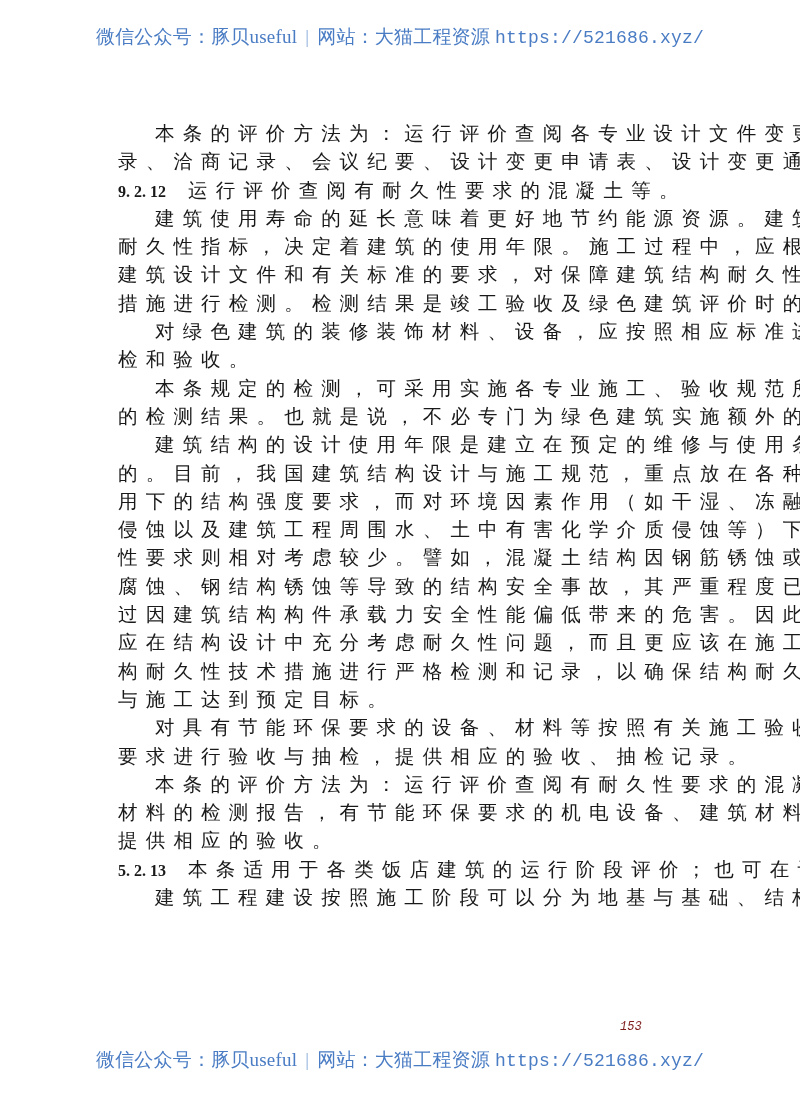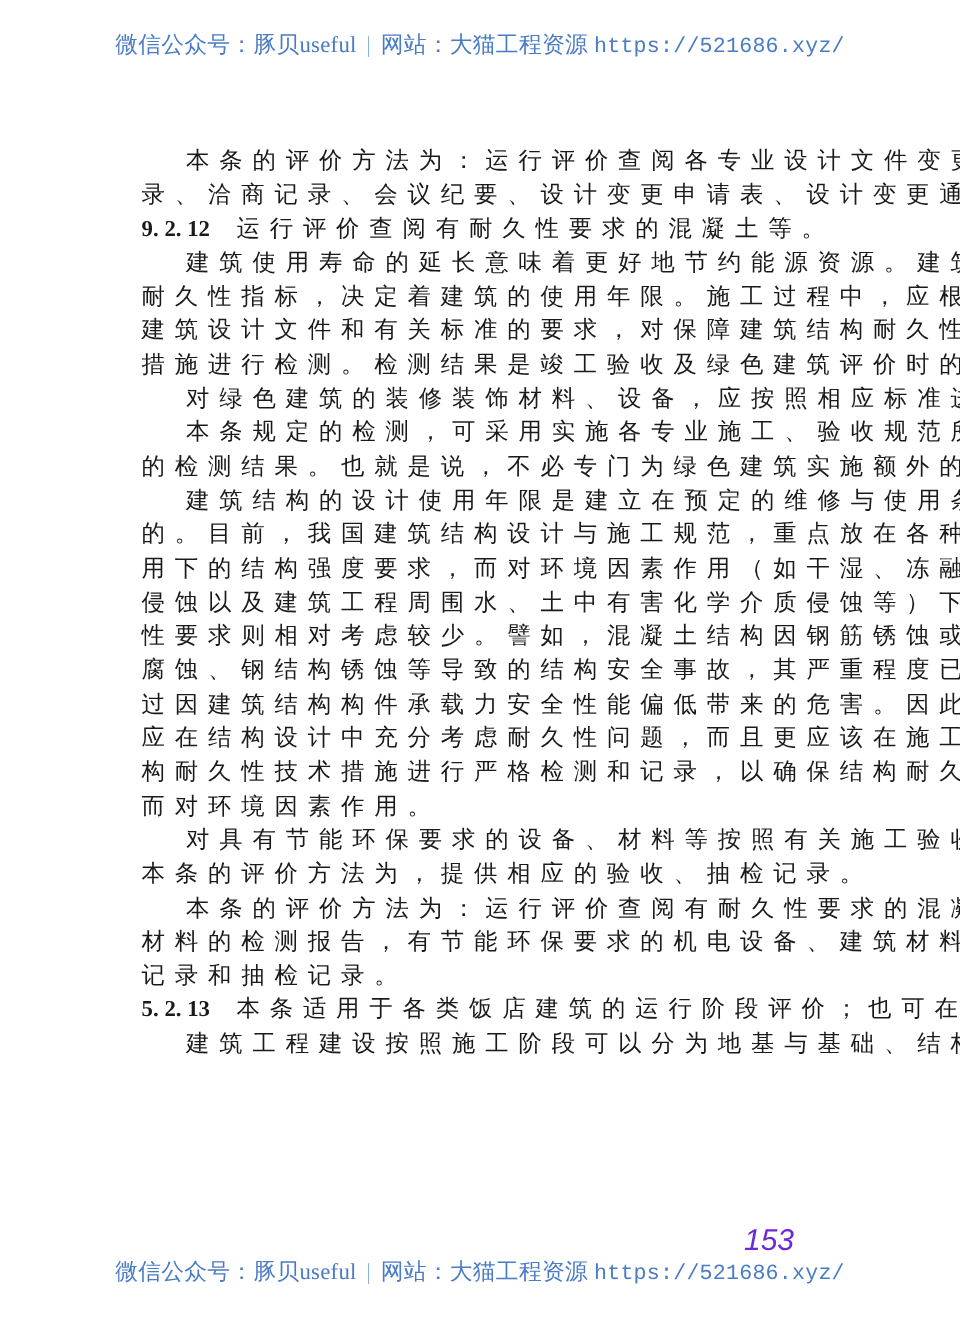--- a/index.html
+++ b/index.html
@@ -10,58 +10,59 @@
                font-size: 19px; color: #4a7cc4; white-space: nowrap; letter-spacing: 0.2px; }
   .watermark .sep { color: #8fb0dc; margin: 0 8px; }
   .watermark .url { font-family: "Liberation Mono", "DejaVu Sans Mono", monospace; font-size: 18px; }
   .wm-top { top: 24px; }
   .wm-bottom { top: 1047px; }
   .page { position: absolute; left: 118px; top: 120px; width: 556px; }
   .line { height: 28.3px; line-height: 28.3px; font-size: 19.5px; white-space: nowrap;
           letter-spacing: 8.2px; }
   .indent { padding-left: 37px; }
   .clause { font-family: "Liberation Serif", "DejaVu Serif", serif; font-weight: bold;
-            letter-spacing: 0; margin-right: 22px; font-size: 19px; }
+            letter-spacing: 0; margin-right: 22px; font-size: 16px; }
   .pagenum { position: absolute; left: 620px; top: 1020px; font-style: italic;
-             font-family: Liberation Sans, sans-serif; font-size: 25px; color: #6d28d9; }
+             font-family: Liberation Mono, monospace; font-size: 12px; color: #7f1d1d; }
 </style>
 </head>
 <body>
 
 <div class="watermark wm-top">
   <span>微信公众号：豚贝useful</span><span class="sep">|</span><span>网站：大猫工程资源</span>
   <span class="url">https://521686.xyz/</span>
 </div>
 
 <div class="page" id="page">
     <div class="line indent"><span>本条的评价方法为：运行评价查阅各专业设计文件变更记</span></div>
     <div class="line"><span>录、洽商记录、会议纪要、设计变更申请表、设计变更通知单。</span></div>
     <div class="line"><span class="clause">9. 2. 12</span><span>运行评价查阅有耐久性要求的混凝土等。</span></div>
     <div class="line indent"><span>建筑使用寿命的延长意味着更好地节约能源资源。建筑结构</span></div>
     <div class="line"><span>耐久性指标，决定着建筑的使用年限。施工过程中，应根据绿色</span></div>
     <div class="line"><span>建筑设计文件和有关标准的要求，对保障建筑结构耐久性的相关</span></div>
     <div class="line"><span>措施进行检测。检测结果是竣工验收及绿色建筑评价时的重要</span></div>
     <div class="line indent"><span>对绿色建筑的装修装饰材料、设备，应按照相应标准进行抽</span></div>
+    <div class="line"><span>检和验收。</span></div>
     <div class="line indent"><span>本条规定的检测，可采用实施各专业施工、验收规范所进行</span></div>
     <div class="line"><span>的检测结果。也就是说，不必专门为绿色建筑实施额外的检测。</span></div>
     <div class="line indent"><span>建筑结构的设计使用年限是建立在预定的维修与使用条件下</span></div>
     <div class="line"><span>的。目前，我国建筑结构设计与施工规范，重点放在各种荷载作</span></div>
     <div class="line"><span>用下的结构强度要求，而对环境因素作用（如干湿、冻融等大气</span></div>
     <div class="line"><span>侵蚀以及建筑工程周围水、土中有害化学介质侵蚀等）下的耐久</span></div>
     <div class="line"><span>性要求则相对考虑较少。譬如，混凝土结构因钢筋锈蚀或混凝土</span></div>
     <div class="line"><span>腐蚀、钢结构锈蚀等导致的结构安全事故，其严重程度已远远超</span></div>
     <div class="line"><span>过因建筑结构构件承载力安全性能偏低带来的危害。因此，不仅</span></div>
     <div class="line"><span>应在结构设计中充分考虑耐久性问题，而且更应该在施工中对结</span></div>
     <div class="line"><span>构耐久性技术措施进行严格检测和记录，以确保结构耐久性设计</span></div>
-    <div class="line"><span>而对环境因素作用。</span></div>
+    <div class="line"><span>与施工达到预定目标。</span></div>
     <div class="line indent"><span>对具有节能环保要求的设备、材料等按照有关施工验收标准</span></div>
-    <div class="line"><span>本条的评价方法为，提供相应的验收、抽检记录。</span></div>
+    <div class="line"><span>要求进行验收与抽检，提供相应的验收、抽检记录。</span></div>
     <div class="line indent"><span>本条的评价方法为：运行评价查阅有耐久性要求的混凝土等</span></div>
     <div class="line"><span>材料的检测报告，有节能环保要求的机电设备、建筑材料的验收</span></div>
-    <div class="line"><span>记录和抽检记录。</span></div>
+    <div class="line"><span>提供相应的验收。</span></div>
     <div class="line"><span class="clause">5. 2. 13</span><span>本条适用于各类饭店建筑的运行阶段评价；也可在设计</span></div>
     <div class="line indent"><span>建筑工程建设按照施工阶段可以分为地基与基础、结构工</span></div>
   </div>
 
 <div class="pagenum">153</div>
 
 <div class="watermark wm-bottom">
   <span>微信公众号：豚贝useful</span><span class="sep">|</span><span>网站：大猫工程资源</span>
   <span class="url">https://521686.xyz/</span>
 </div>

